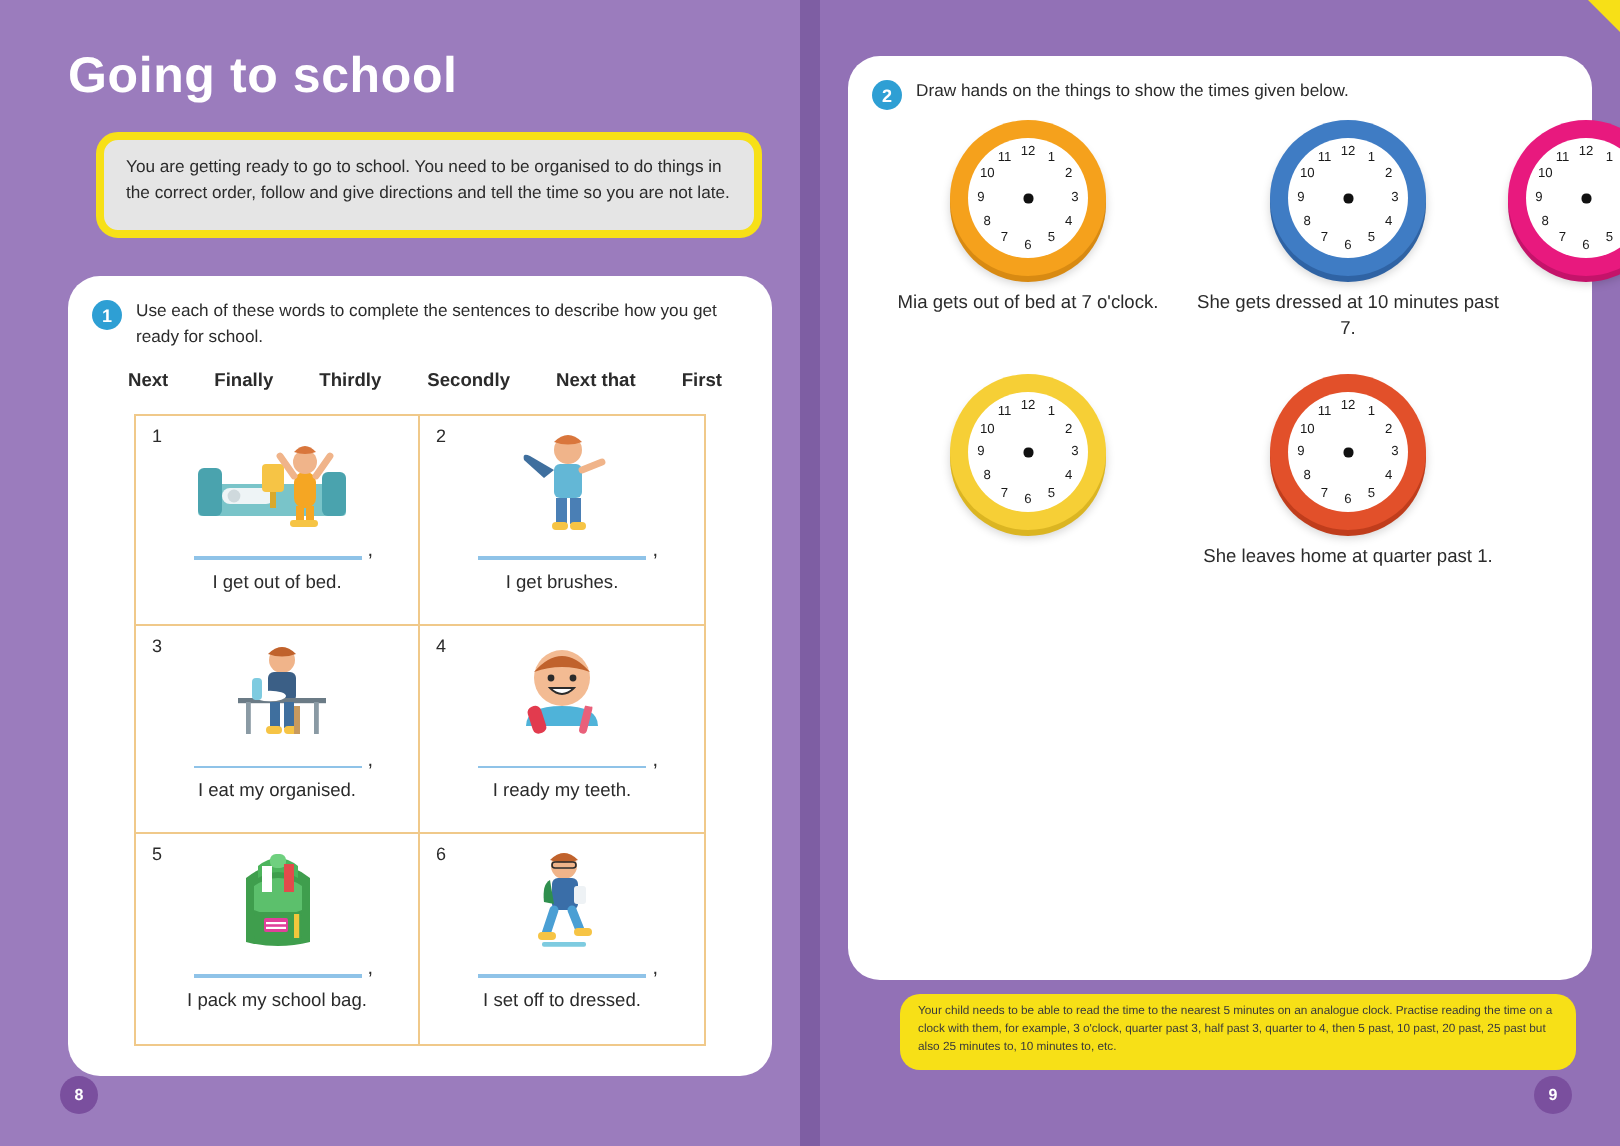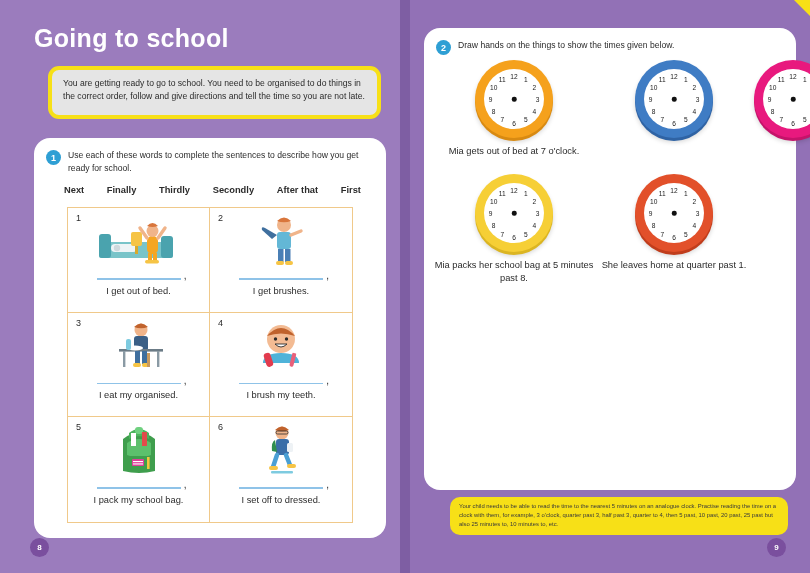--- a/index.html
+++ b/index.html
@@ -187,21 +187,21 @@
       <div class="q-head">
         <div class="q-badge">1</div>
         <div class="q-text">Use each of these words to complete the sentences to describe how you get ready for school.</div>
       </div>
 
       <div class="wordbank">
         <span>Next</span>
         <span>Finally</span>
         <span>Thirdly</span>
         <span>Secondly</span>
-        <span>After that</span>
+        <span>Next that</span>
         <span>First</span>
       </div>
 
       <div class="grid">
 
         <div class="cell">
           <span class="cell-num">1</span>
           <div class="illus">
             <svg width="96" height="56" viewBox="0 0 96 56">
               <rect x="8" y="28" width="74" height="16" rx="2" fill="#79c4c9"></rect>
@@ -276,21 +276,21 @@
               <circle cx="32.5" cy="20" r="1.7" fill="#2b2b2b"></circle>
               <circle cx="43.5" cy="20" r="1.7" fill="#2b2b2b"></circle>
               <path d="M32 25 q6 6 12 0 z" fill="#ffffff" stroke="#2b2b2b" stroke-width="0.9"></path>
               <path d="M20 44 q0 -10 18 -10 q18 0 18 10 z" fill="#4fb3d9"></path>
               <rect x="22" y="34" width="7" height="14" rx="3" fill="#e23b4e" transform="rotate(-18 25 41)"></rect>
               <rect x="48" y="33" width="4" height="15" rx="2" fill="#e9607a" transform="rotate(14 50 40)"></rect>
               <rect x="49" y="30" width="5" height="4" rx="1.5" fill="#ffffff" transform="rotate(14 51 32)"></rect>
             </svg>
           </div>
           <div class="answer-line"></div>
-          <div class="cell-caption">I brush my teeth.</div>
+          <div class="cell-caption">I ready my teeth.</div>
         </div>
 
         <div class="cell">
           <span class="cell-num">5</span>
           <div class="illus">
             <svg width="60" height="56" viewBox="0 0 60 56">
               <path d="M14 16 q16 -13 32 0 l0 32 q-16 4 -32 0z" fill="#3f9e4d"></path>
               <path d="M20 10 q10 -8 20 0 l0 6 q-10 -6 -20 0z" fill="#4cb45c"></path>
               <rect x="26" y="4" width="8" height="7" rx="3" fill="#6fd07f"></rect>
               <path d="M18 20 q12 -8 24 0 l0 12 q-12 5 -24 0z" fill="#5cc06c"></path>
@@ -376,20 +376,21 @@
                 <span class="num" style="left: 41.75px; top: 50.3516px;">5</span>
                 <span class="num" style="left: 30px; top: 53.5px;">6</span>
                 <span class="num" style="left: 18.25px; top: 50.3516px;">7</span>
                 <span class="num" style="left: 9.6484px; top: 41.75px;">8</span>
                 <span class="num" style="left: 6.5px; top: 30px;">9</span>
                 <span class="num" style="left: 9.6484px; top: 18.25px;">10</span>
                 <span class="num" style="left: 18.25px; top: 9.6484px;">11</span>
                 <div class="clock-center"></div>
               </div>
             </div>
+            <div class="clock-caption">She gets dressed at 10 minutes past 7.</div>
           </div>
           <div class="clock-cell">
             <div class="clock" style="background: rgb(232, 25, 126); box-shadow: rgb(196, 19, 106) 0px 3px 0px, rgba(0, 0, 0, 0.18) 0px 4px 5px;">
               <div class="clock-face">
                 <span class="num" style="left: 30px; top: 6.5px;">12</span>
                 <span class="num" style="left: 41.75px; top: 9.6484px;">1</span>
                 <span class="num" style="left: 50.3516px; top: 18.25px;">2</span>
                 <span class="num" style="left: 53.5px; top: 30px;">3</span>
                 <span class="num" style="left: 50.3516px; top: 41.75px;">4</span>
                 <span class="num" style="left: 41.75px; top: 50.3516px;">5</span>
@@ -433,21 +434,20 @@
                 <span class="num" style="left: 41.75px; top: 50.3516px;">5</span>
                 <span class="num" style="left: 30px; top: 53.5px;">6</span>
                 <span class="num" style="left: 18.25px; top: 50.3516px;">7</span>
                 <span class="num" style="left: 9.6484px; top: 41.75px;">8</span>
                 <span class="num" style="left: 6.5px; top: 30px;">9</span>
                 <span class="num" style="left: 9.6484px; top: 18.25px;">10</span>
                 <span class="num" style="left: 18.25px; top: 9.6484px;">11</span>
                 <div class="clock-center"></div>
               </div>
             </div>
-            <div class="clock-caption">Mia packs her school bag at 5 minutes past 8.</div>
           </div>
           <div class="clock-cell">
             <div class="clock" style="background: rgb(226, 80, 42); box-shadow: rgb(192, 61, 28) 0px 3px 0px, rgba(0, 0, 0, 0.18) 0px 4px 5px;">
               <div class="clock-face">
                 <span class="num" style="left: 30px; top: 6.5px;">12</span>
                 <span class="num" style="left: 41.75px; top: 9.6484px;">1</span>
                 <span class="num" style="left: 50.3516px; top: 18.25px;">2</span>
                 <span class="num" style="left: 53.5px; top: 30px;">3</span>
                 <span class="num" style="left: 50.3516px; top: 41.75px;">4</span>
                 <span class="num" style="left: 41.75px; top: 50.3516px;">5</span>

